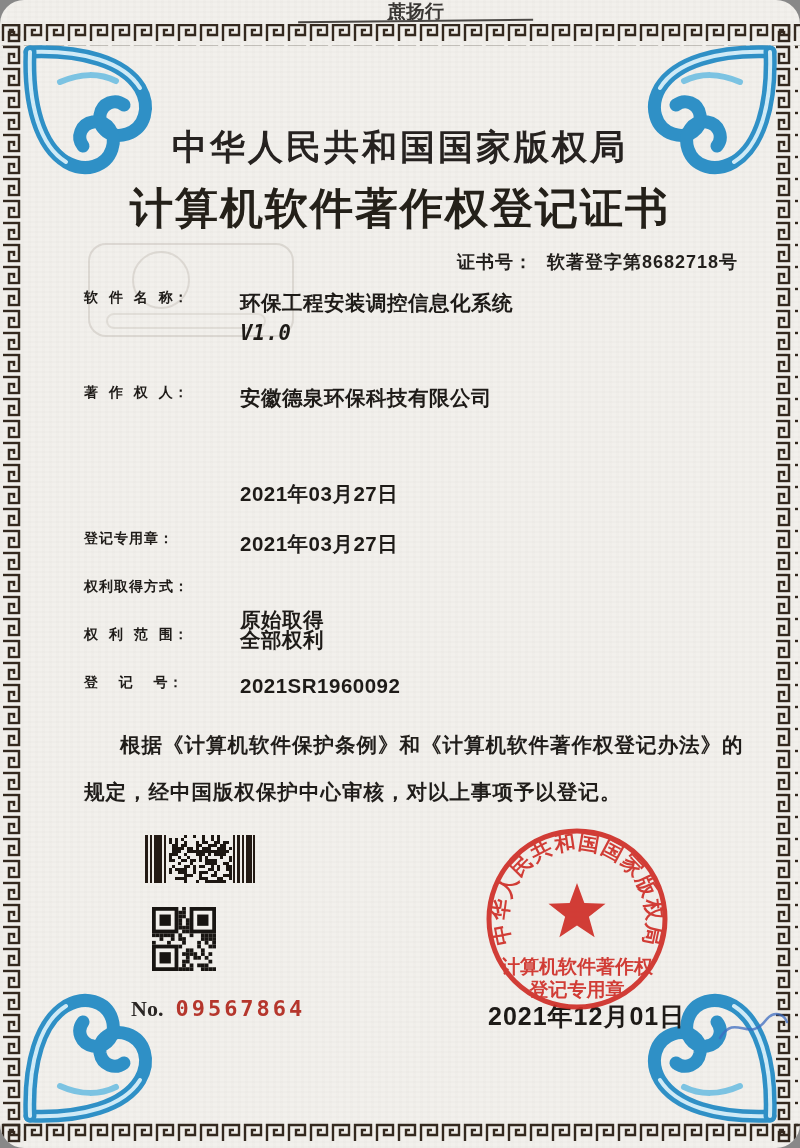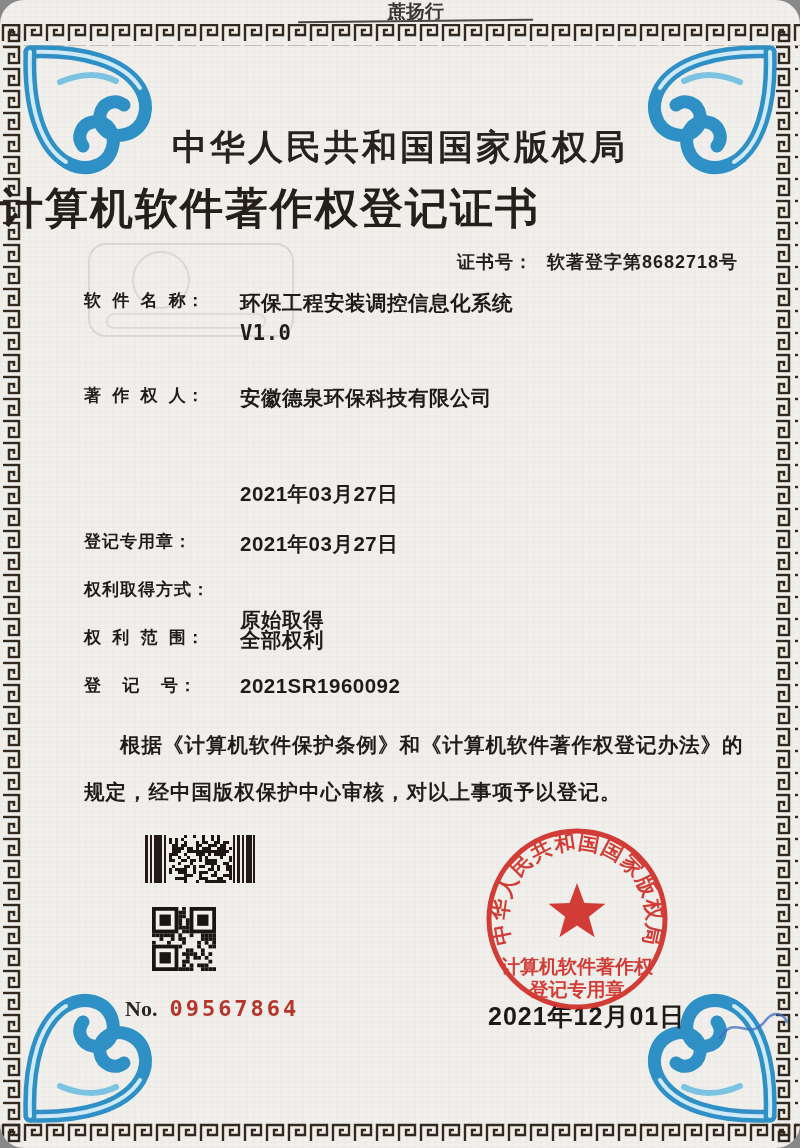--- a/index.html
+++ b/index.html
@@ -18,44 +18,44 @@
     border-bottom:2px solid #4a4744; text-align:center;
     font-family:"DejaVu Serif", serif; font-size:19px; font-weight:700;
     color:#3a3734; transform:rotate(-0.6deg); line-height:30px; overflow:hidden;
   }
   .authority {
     position:absolute; left:0; top:124px; width:100%; text-align:center;
     font-family:"Liberation Serif", serif; font-weight:700;
     font-size:35px; letter-spacing:3px; color:#262220;
   }
   .cert-title {
-    position:absolute; left:0; top:180px; width:100%; text-align:left;
+    position:absolute; left:0; top:180px; width:100%; text-align:center;
     font-family:"Liberation Serif", serif; font-weight:700;
     font-size:43px; letter-spacing:2px; color:#242019;
   }
   .cert-no { position:absolute; top:250px; right:62px; font-size:18px; font-weight:700; letter-spacing:1px;margin-left:44px; }
   .cert-no .v { margin-left:14px; }
   .lab {
-    position:absolute; left:84px; font-size:17px; font-weight:700;
-    letter-spacing:1px; word-spacing:5px; white-space:pre; color:#1e1b18;font-family:Liberation Serif, serif;
+    position:absolute; left:84px; font-size:14px; font-weight:700;
+    letter-spacing:1px; word-spacing:5px; white-space:pre; color:#1e1b18;
   }
   .val { position:absolute; left:240px; font-size:20.5px; font-weight:700; letter-spacing:0.5px; color:#1e1b18; }
-  .mono { font-family:"DejaVu Sans Mono", monospace; }
+  .mono { font-family:"DejaVu Sans Mono", monospace;font-style:italic; }
   .ghost-stamp {
     position:absolute; left:88px; top:243px; width:206px; height:94px;
     border:2px solid rgba(150,140,128,.30); border-radius:18px; opacity:.8;
   }
   .ghost-circle {
     position:absolute; left:42px; top:6px; width:58px; height:58px;
     border:2px solid rgba(150,140,128,.28); border-radius:50%;
   }
   .ghost-dots { position:absolute; left:16px; bottom:6px; width:160px; height:16px;
     border:2px solid rgba(150,140,128,.22); border-radius:8px; }
   .statement { font-size:20.5px; font-weight:600; letter-spacing:1px; color:#201d1a; position:absolute; }
-  .serial { position:absolute; left:125px; top:996px; font-size:22px; }
+  .serial { position:absolute; left:131px; top:996px; font-size:22px; }
   .serial .pfx { font-family:"Liberation Serif", serif; font-weight:700; color:#2a2624; }
   .serial .num { font-family:"DejaVu Sans Mono", monospace; color:#b5362c; letter-spacing:3px; margin-left:12px; font-weight:700; }
   .issue-date { position:absolute; left:488px; top:1000px; font-size:25px; font-weight:700; letter-spacing:1px; color:#1d1a17; }
   .abs { position:absolute; }
 </style>
 </head>
 <body>
 
 <div class="page">
 

